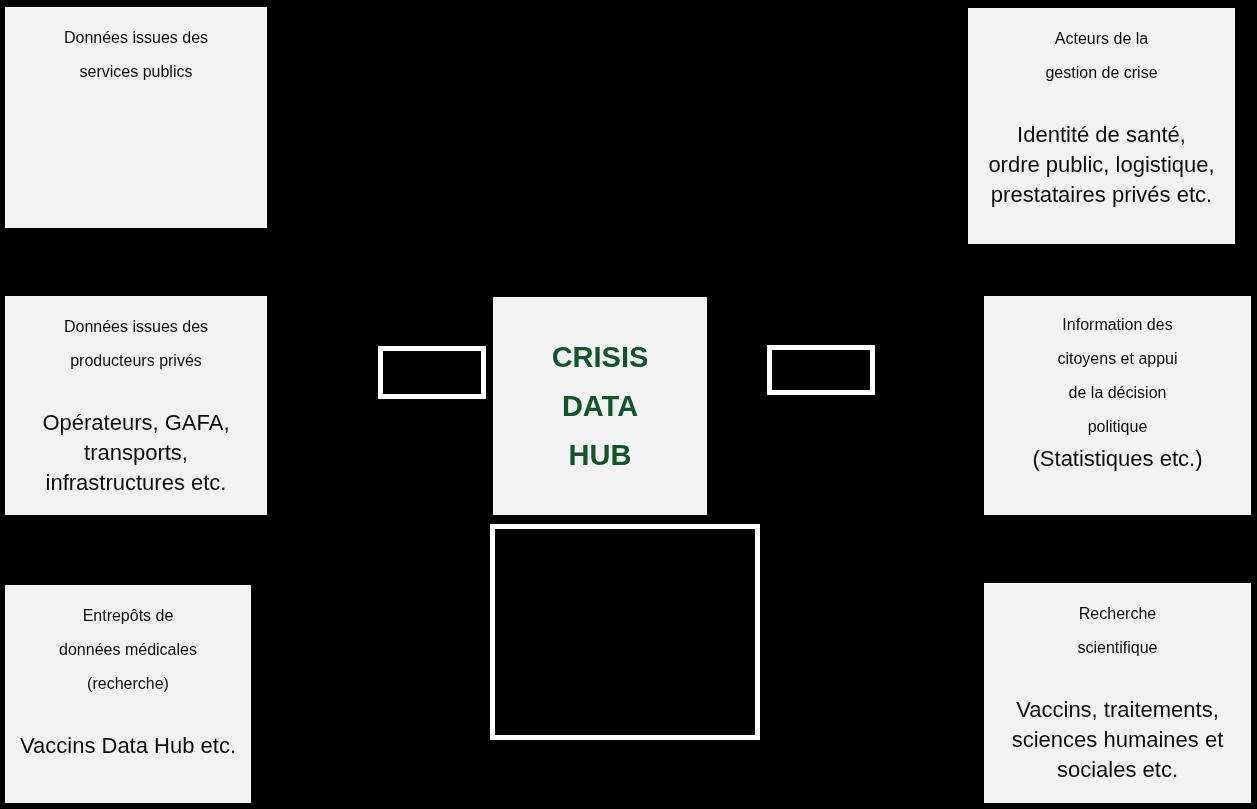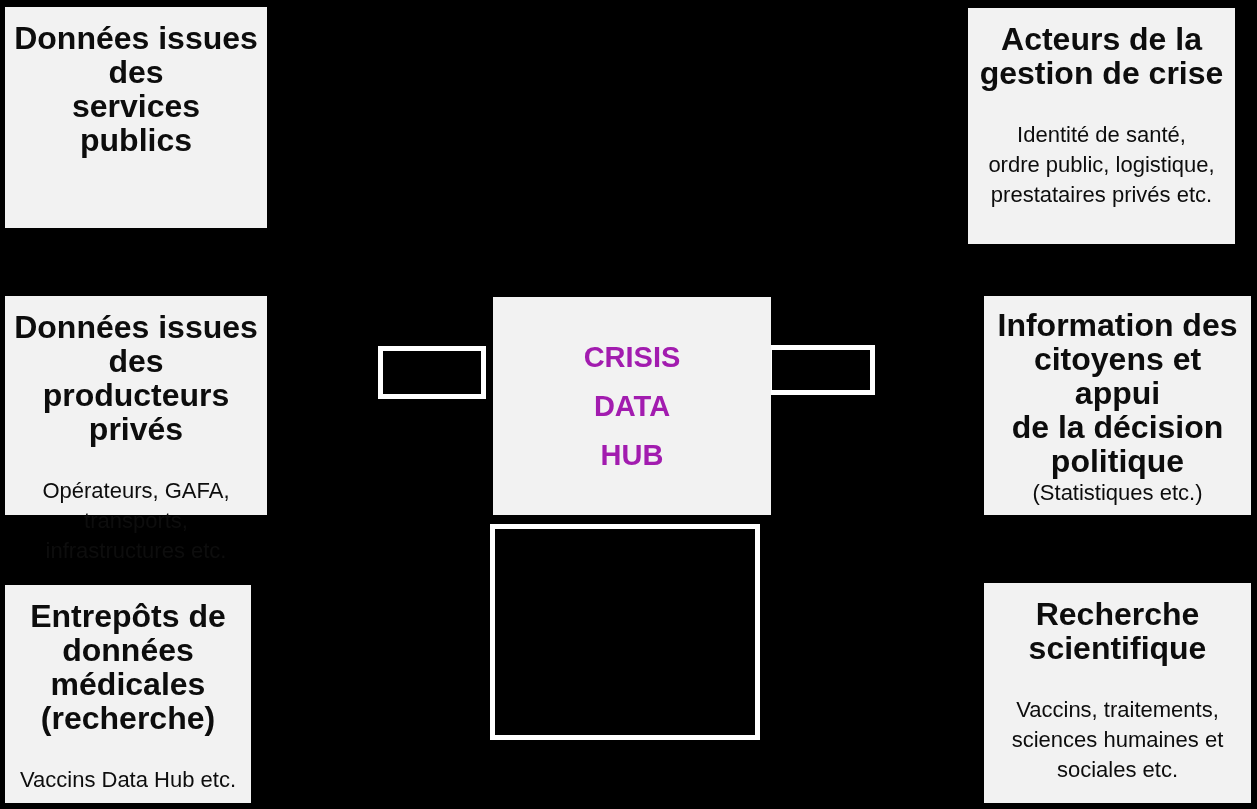--- a/index.html
+++ b/index.html
@@ -17,22 +17,22 @@
   }
   .box {
     position: absolute;
     background: #f2f2f2;
     color: #0d0d0d;
     text-align: center;
     box-sizing: border-box;
     padding: 14px 8px;
   }
   .box .title {
-    font-weight: 700;
-    font-size: 32px;
+    font-weight: 400;
+    font-size: 16px;
     line-height: 34px;
     white-space: pre-line;
   }
   .box .body {
     font-weight: 400;
     font-size: 22px;
     line-height: 30px;
     margin-top: 30px;
     white-space: pre-line;
   }
@@ -47,23 +47,23 @@
   .l1 { left: 5px;  top: 7px;   width: 262px; height: 221px; }
   .l2 { left: 5px;  top: 296px; width: 262px; height: 219px; }
   .l3 { left: 5px;  top: 585px; width: 246px; height: 218px; }
   
   .r1 { left: 968px; top: 8px;   width: 267px; height: 236px; }
   .r2 { left: 984px; top: 296px; width: 267px; height: 219px; padding-top: 12px; }
   .r3 { left: 984px; top: 583px; width: 267px; height: 220px; }
   
   .center-hub {
     position: absolute;
-    left: 493px; top: 297px; width: 278px; height: 218px;
+    left: 493px; top: 297px; width: 214px; height: 218px;
     background: #f2f2f2;
-    color: #a21caf;
+    color: #14532d;
     display: flex;
     align-items: center;
     justify-content: center;
     text-align: center;
     box-sizing: border-box;
   }
   .center-hub .hub-label {
     font-weight: 700;
     font-size: 29px;
     line-height: 49px;

